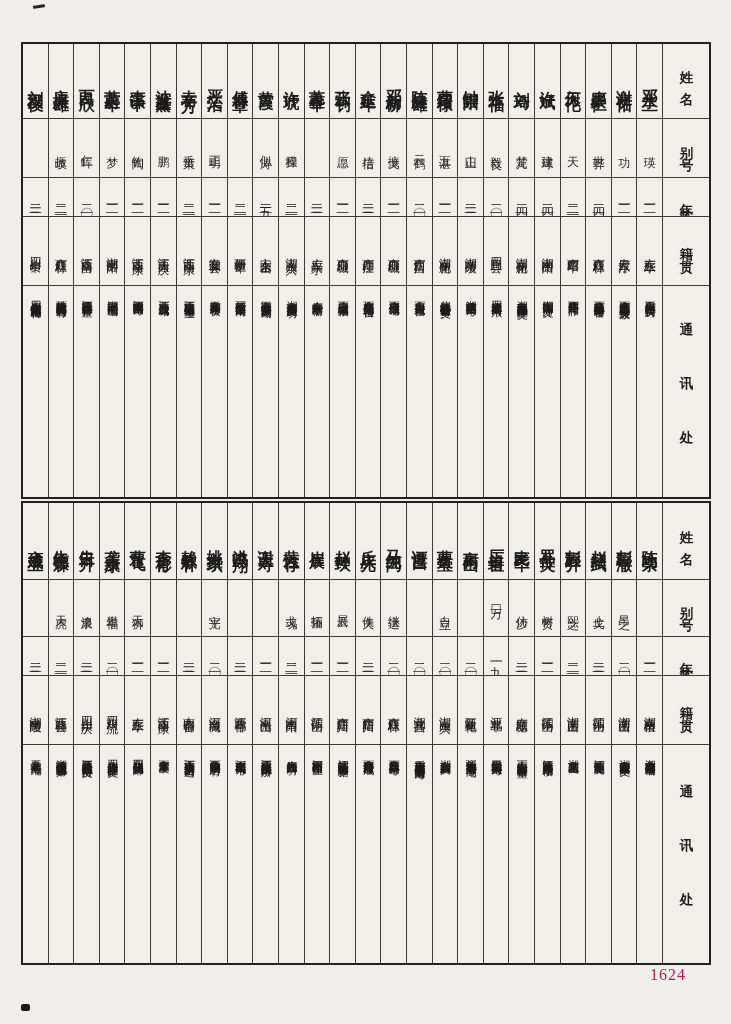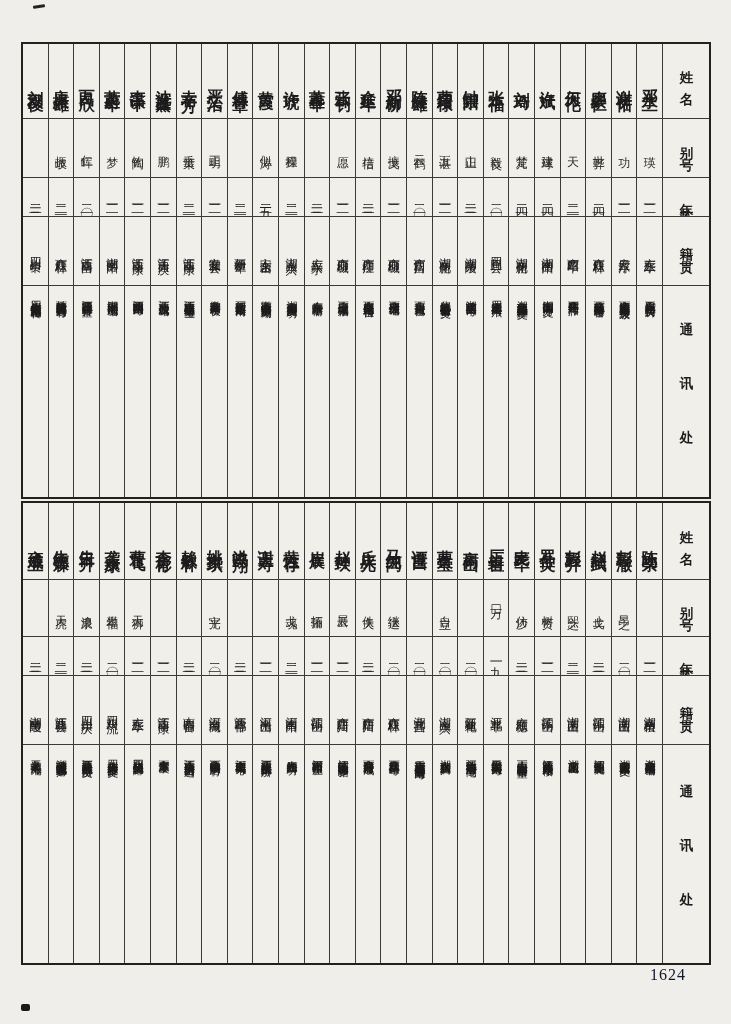--- a/index.html
+++ b/index.html
@@ -42,21 +42,21 @@
   .cell.addr{font-size:11px;letter-spacing:0.5px;justify-content:flex-start;padding-top:6px;box-sizing:border-box;}
   .cell.head{font-size:13.5px;font-weight:700;}
   .h-name{letter-spacing:1.6em;}
   .h-hao{letter-spacing:1.0em;}
   .h-age{letter-spacing:0.35em;}
   .h-native{letter-spacing:1.1em;}
   .h-addr{letter-spacing:4em;}
   .pageno{
     position:absolute;left:650px;top:966px;
     font-family:"Liberation Serif",serif;
-    font-size:16px;letter-spacing:1px;color:#0f172a;text-align:center;
+    font-size:16px;letter-spacing:1px;color:#be185d;text-align:center;
   }
   .mark-top{position:absolute;left:33px;top:5px;width:12px;height:3px;background:#24231f;transform:rotate(-8deg);border-radius:1px;}
   .mark-bottom{position:absolute;left:21px;top:1004px;width:9px;height:7px;background:#1b1a17;border-radius:2px;}
 </style>
 </head>
 <body>
 
 <div class="mark-top"></div>
 
 <div class="sheet" style="top:42px">

